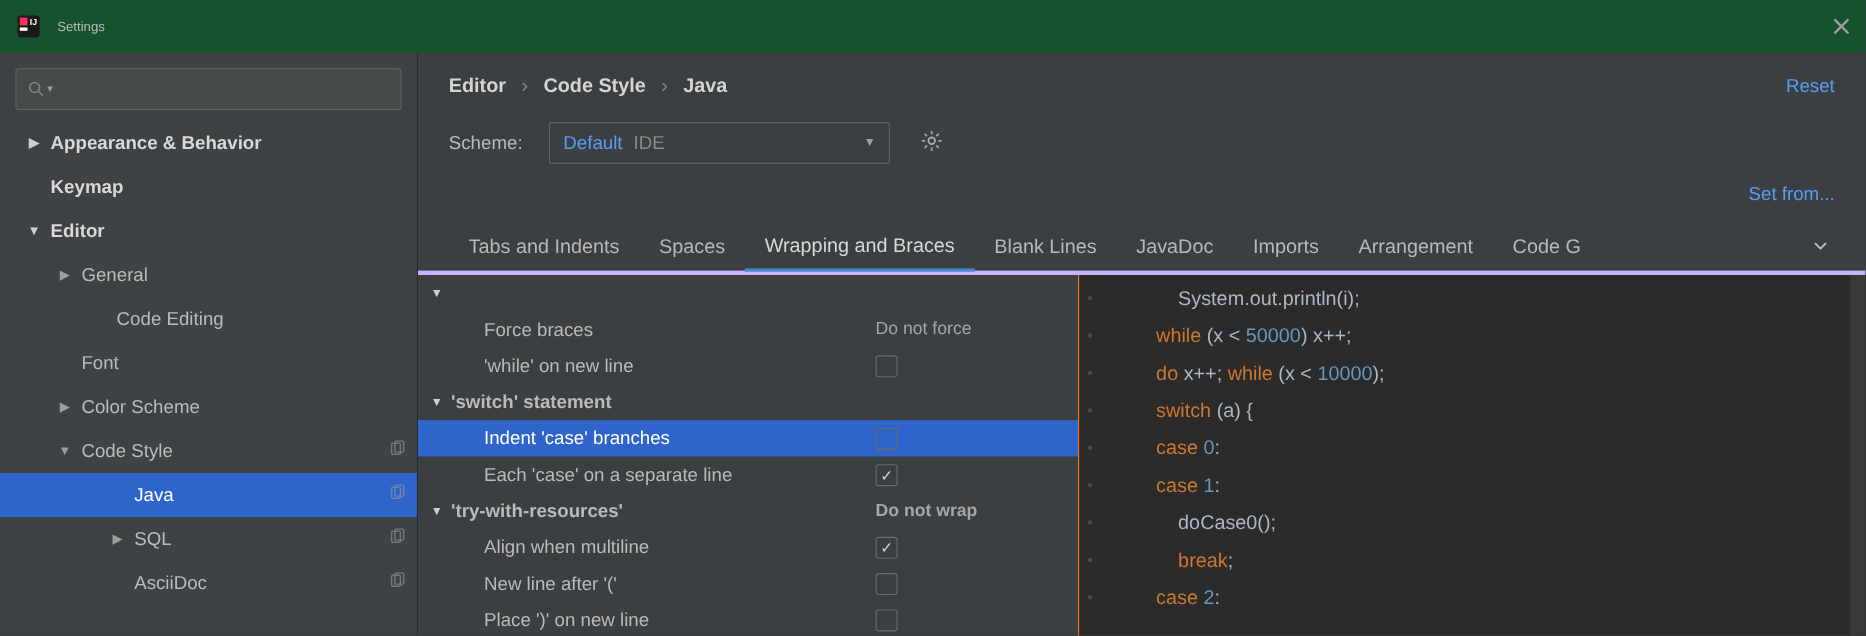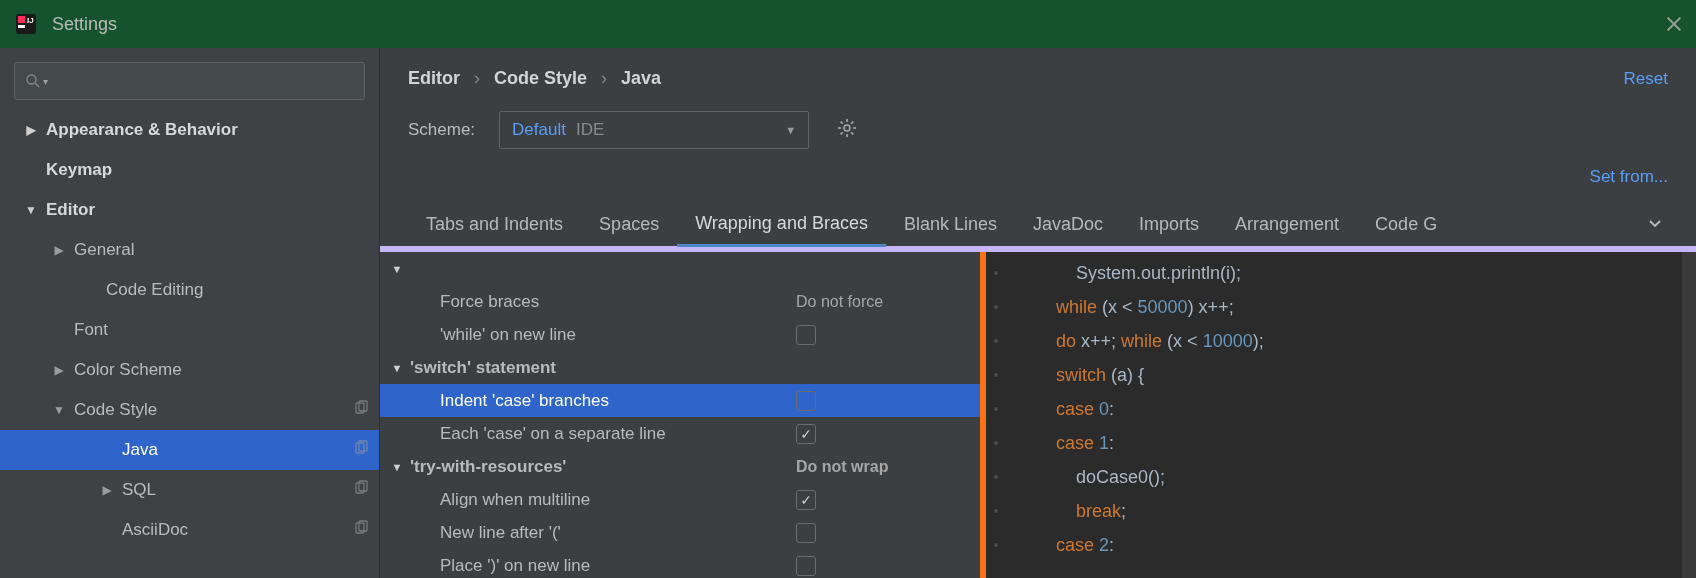--- a/index.html
+++ b/index.html
@@ -1,20 +1,20 @@
 <!DOCTYPE html>
 <html><head>
 <meta charset="utf-8">
 <style>
 * { box-sizing: border-box; margin: 0; padding: 0; font-family: "Segoe UI", Arial, sans-serif; }
 html, body { width: 1696px; height: 578px; overflow: hidden; background: #3c3f41; color: #bbbbbb; }
 .window { display: flex; flex-direction: column; width: 100%; height: 100%; }
 .titlebar { display: flex; align-items: center; height: 48px; padding: 0 14px; background: #14532d; }
 .titlebar .app-icon { width: 24px; height: 24px; margin-right: 14px; display: flex; align-items: center; justify-content: center; }
-.titlebar .title { font-size: 18px; color: #bbbbbb; }
+.titlebar .title { font-size: 12px; color: #bbbbbb; }
 .titlebar .spacer { flex: 1; }
 .close-icon { width: 16px; height: 16px; cursor: pointer; position: relative; }
 .close-icon::before, .close-icon::after { content: ""; position: absolute; left: 7px; top: -1px; width: 2px; height: 18px; background: #a0a0a0; }
 .close-icon::before { transform: rotate(45deg); }
 .close-icon::after { transform: rotate(-45deg); }
 
 .body { display: flex; flex: 1; min-height: 0; }
 
 .sidebar { width: 380px; background: #3f4244; display: flex; flex-direction: column; border-right: 1px solid #2b2d2f; }
 .searchbox { margin: 14px 14px 10px 14px; height: 38px; background: #44494a; border: 1px solid #5e6364; border-radius: 3px; display: flex; align-items: center; padding: 0 10px; }
@@ -42,40 +42,40 @@
 .scheme-row .scheme-label { color: #bbbbbb; margin-right: 24px; }
 .scheme-select { width: 310px; height: 38px; border: 1px solid #5e6364; background: #3c3f41; display: flex; align-items: center; padding: 0 12px; border-radius: 2px; cursor: pointer; }
 .scheme-select .sel-val { color: #589df6; font-weight: 400; }
 .scheme-select .sel-tag { color: #8a8a8a; margin-left: 10px; }
 .scheme-select .dd { margin-left: auto; font-size: 11px; color: #9c9c9c; }
 .gear { margin-left: 28px; cursor: pointer; }
 
 .setfrom { text-align: right; padding: 18px 28px 0 0; }
 .setfrom a { color: #589df6; font-size: 17px; cursor: pointer; }
 
-.tabs { display: flex; align-items: center; padding: 18px 28px 0 28px; border-bottom: 6px solid #c4b5fd; font-size: 18px; color: #b8b8b8; }
+.tabs { display: flex; align-items: center; padding: 18px 28px 0 28px; border-bottom: 4px solid #c4b5fd; font-size: 18px; color: #b8b8b8; }
 .tabs .tab { padding: 8px 18px 10px 18px; cursor: pointer; white-space: nowrap; }
 .tabs .tab.active { border-bottom: 3px solid #4a88c7; color: #d8d8d8; margin-bottom: -1px; }
 .tabs .tab-more { margin-left: auto; padding: 8px 6px 10px 6px; cursor: pointer; }
 
 .pane { display: flex; flex: 1; min-height: 0; }
 
 .options { width: 600px; overflow: hidden; font-size: 17px; color: #bababa; }
 .opt-row { display: flex; align-items: center; height: 33px; padding-right: 14px; }
 .opt-row .arrow { width: 14px; text-align: center; margin: 0 6px 0 10px; font-size: 11px; color: #cfcfcf; }
 .opt-row.group { font-weight: 600; }
 .opt-row.child { padding-left: 60px; }
 .opt-row.selected { background: #2f65ca; color: #fff; }
 .opt-row .olabel { flex: 1; white-space: nowrap; overflow: hidden; text-overflow: ellipsis; }
 .opt-row .oval { width: 170px; display: flex; align-items: center; }
 .checkbox { width: 20px; height: 20px; border: 1px solid #6b6b6b; border-radius: 3px; display: inline-flex; align-items: center; justify-content: center; }
 .checkbox.checked::after { content: "✓"; color: #d0d0d0; font-size: 14px; line-height: 1; }
 .oval.txt { color: #a6a6a6; font-size: 16px; }
 
-.preview { flex: 1; background: #2b2b2b; font-family: "JetBrains Mono", Consolas, monospace; font-size: 18px; line-height: 34px; padding: 4px 0 2px 0; overflow: hidden; border-left: 6px solid #f97316; position: relative; }
+.preview { flex: 1; background: #2b2b2b; font-family: "JetBrains Mono", Consolas, monospace; font-size: 18px; line-height: 34px; padding: 4px 0 2px 0; overflow: hidden; border-left: 1px solid #f97316; position: relative; }
 .preview .line { display: flex; white-space: pre; }
 .gutter { width: 30px; position: relative; }
 .gutter::before { content: ""; position: absolute; left: 8px; top: 15px; width: 4px; height: 4px; background: #4b4b4b; border-radius: 50%; }
 .code { color: #a9b7c6; }
 .k { color: #cc7832; }
 .n { color: #6897bb; }
 .preview .scroll { position: absolute; right: 0; top: 0; bottom: 0; width: 14px; background: #3a3a3a; }
 </style>
 </head>
 <body>

